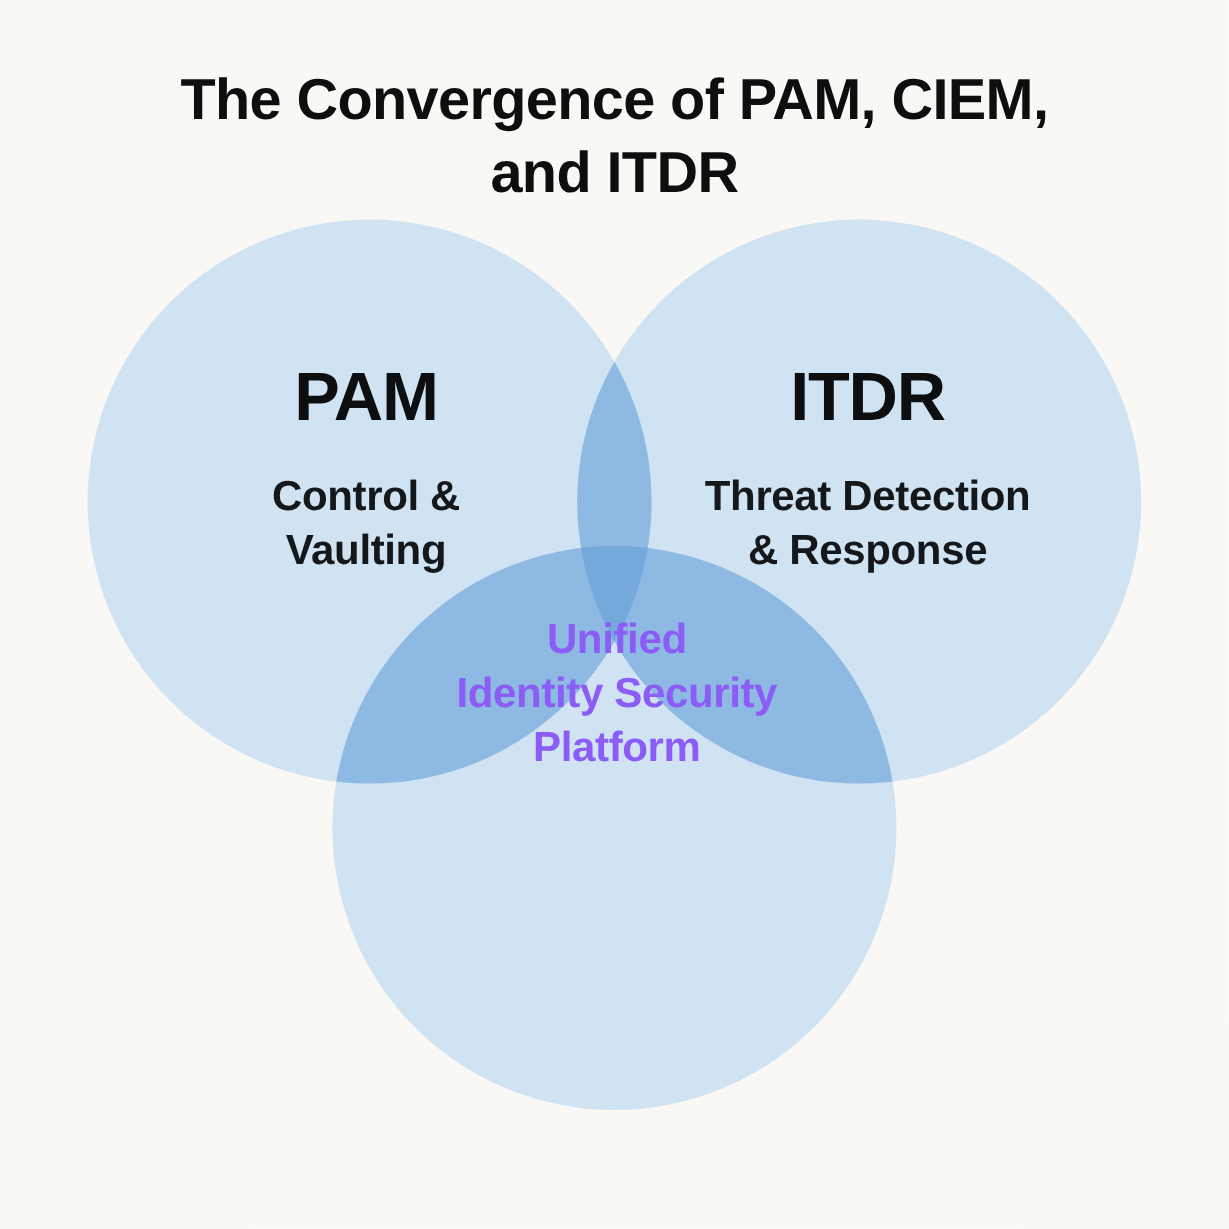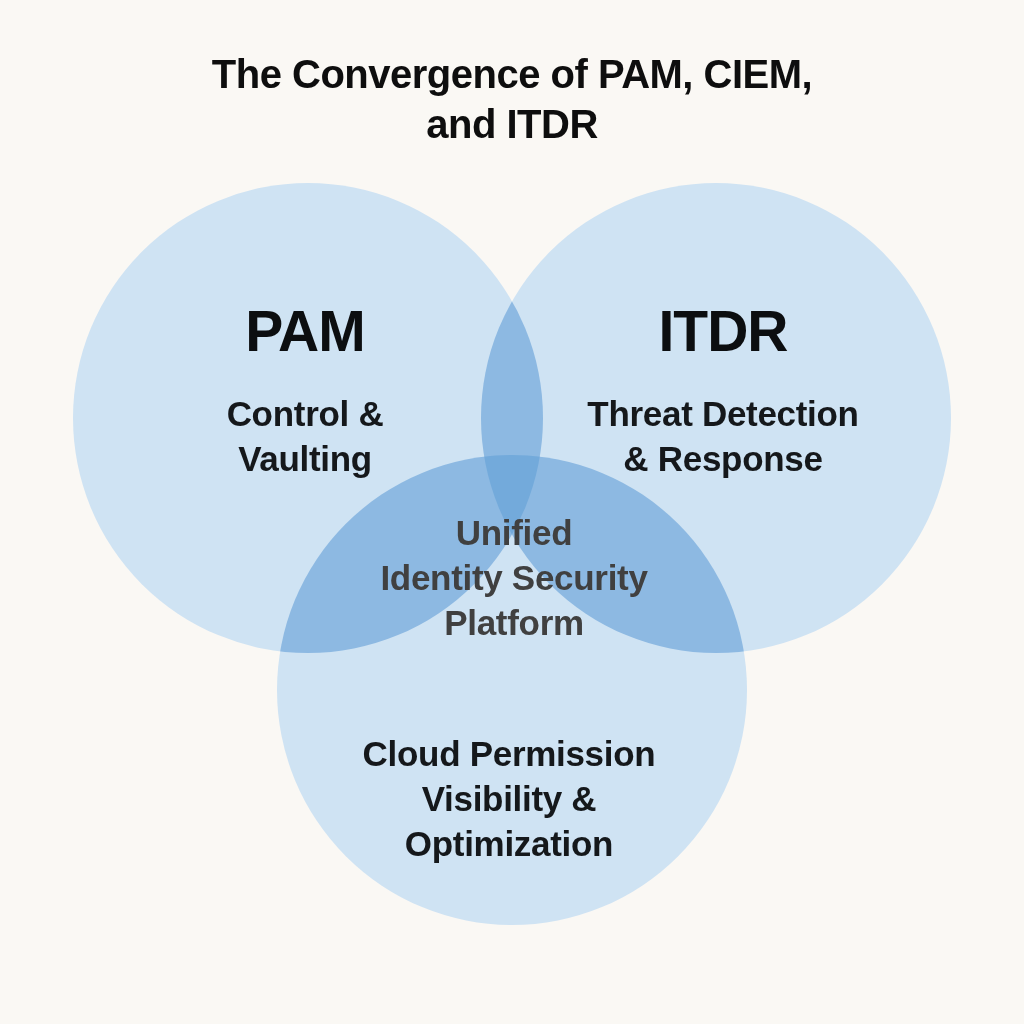--- a/index.html
+++ b/index.html
@@ -17,21 +17,21 @@
     position: absolute;
     left: 0; top: 0;
     width: 1024px; height: 1024px;
   }
   .page-title {
     position: absolute;
     left: 512px; top: 22px;
     transform: translateX(-50%);
     width: 980px;
     text-align: center;
-    font-size: 40px;
+    font-size: 48px;
     font-weight: 700;
     letter-spacing: -0.5px;
     line-height: 1.26;
     color: #0e0e0e;
     white-space: pre-line;
   }
   .set-label {
     position: absolute;
     transform: translate(-50%, -50%);
     text-align: center;
@@ -60,21 +60,21 @@
   .label-ciem { left: 509px; top: 792px; }
   .center-label {
     position: absolute;
     left: 514px; top: 578px;
     transform: translate(-50%, -50%);
     text-align: center;
     font-size: 35px;
     font-weight: 600;
     letter-spacing: -0.3px;
     line-height: 1.29;
-    color: #404040;
+    color: #8b5cf6;
     white-space: pre-line;
   }
 </style>
 </head>
 <body>
 
 <div class="canvas">
 
   <svg class="venn-svg" viewBox="0 0 1024 1024" aria-hidden="true">
     <defs>
@@ -116,22 +116,19 @@
 Vaulting</div>
   </div>
 
   <div class="set-label label-itdr">
     <div class="set-name">ITDR</div>
     <div class="set-sub">Threat Detection
 &amp; Response</div>
   </div>
 
   <div class="set-label label-ciem">
-    <div class="set-sub">Cloud Permission
-Visibility &amp;
-Optimization</div>
   </div>
 
   <div class="center-label">Unified
 Identity Security
 Platform</div>
 
 </div>
 
 </body></html>

